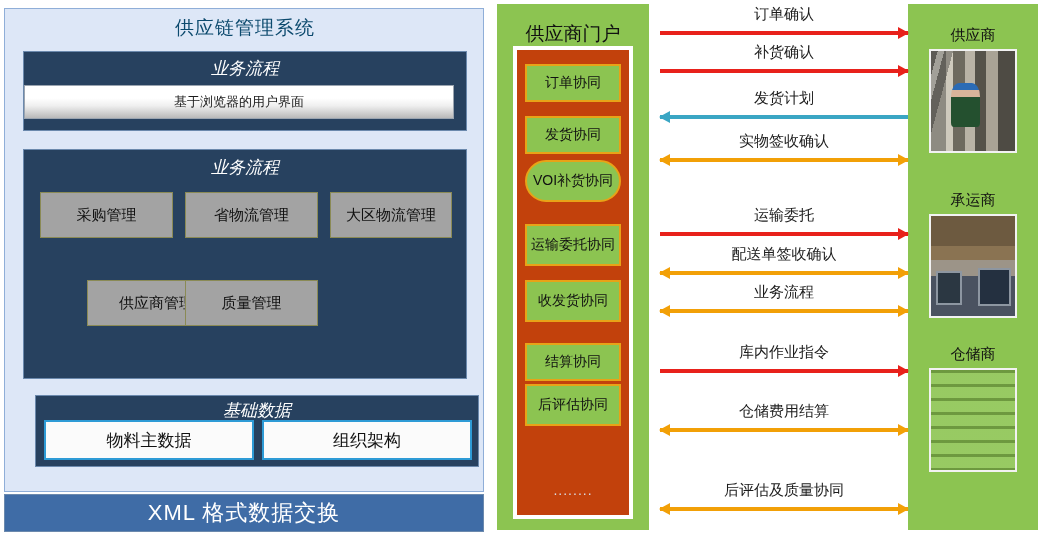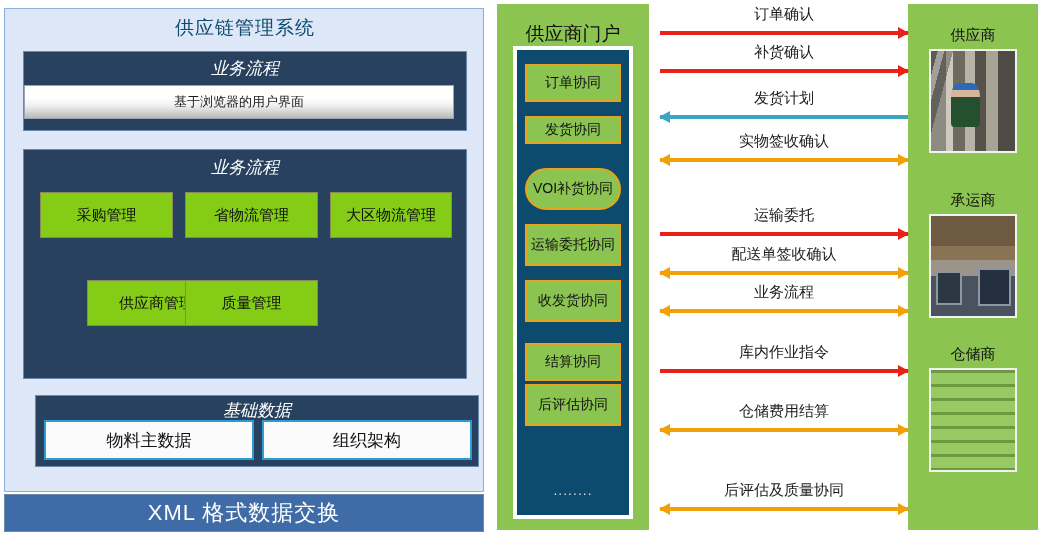--- a/index.html
+++ b/index.html
@@ -19,21 +19,21 @@
       font-style:italic;font-size:17px;color:#ffffff;}
   #browser-ui{position:absolute;left:0;top:33px;width:430px;height:34px;
       background:linear-gradient(to bottom,#ffffff 0%,#ffffff 38%,#efefef 62%,#b9b9b9 100%);
       border:1px solid #9aa4b0;box-sizing:border-box;
       display:flex;align-items:center;justify-content:center;
       font-size:13px;color:#1b1b1b;}
 
   #proc-block{position:absolute;left:18px;top:140px;width:444px;height:230px;}
   #proc-block .blk-title{position:absolute;left:0;top:6px;width:100%;text-align:center;
       font-style:italic;font-size:17px;color:#ffffff;}
-  .ybox{position:absolute;background:#84cc16;border:1px solid #8a8a55;box-sizing:border-box;
+  .ybox{position:absolute;background:#a3a3a3;border:1px solid #8a8a55;box-sizing:border-box;
         display:flex;align-items:center;justify-content:center;text-align:center;
         font-size:15px;color:#111111;line-height:1.15;padding:2px;}
   #dots-proc{position:absolute;left:345px;top:288px;font-size:15px;color:#cfd6e0;
       letter-spacing:2px;}
 
   #base-block{position:absolute;left:18px;top:386px;width:444px;height:72px;margin-left:12px;}
   #base-block .blk-title{position:absolute;left:0;top:3px;width:100%;text-align:center;
       font-style:italic;font-size:17px;color:#ffffff;}
   .wbox{position:absolute;background:#fbfbfb;border:2px solid #2e9bd6;box-sizing:border-box;
         display:flex;align-items:center;justify-content:center;
@@ -43,21 +43,21 @@
       background:#3f6ca6;border:1px solid #6b89ad;box-sizing:border-box;
       display:flex;align-items:center;justify-content:center;
       font-size:22px;color:#ffffff;letter-spacing:1px;}
 
   
   #portal-panel{position:absolute;left:497px;top:4px;width:152px;height:526px;
       background:#8cc451;box-sizing:border-box;}
   #portal-title{position:absolute;left:0;top:17px;width:152px;text-align:center;
       font-size:19px;color:#111111;}
   #portal-inner{position:absolute;left:16px;top:42px;width:120px;height:473px;
-      background:#0c4a6e;border:4px solid #ffffff;box-sizing:border-box;}
+      background:#c2410c;border:4px solid #ffffff;box-sizing:border-box;}
   .pbox{position:absolute;background:#8cc451;border:2px solid #e8a317;box-sizing:border-box;
       display:flex;align-items:center;justify-content:center;text-align:center;
       font-size:14px;color:#111111;line-height:1.1;}
   #dots-portal{position:absolute;left:0;top:432px;width:112px;text-align:center;
       font-size:14px;color:#d8dde6;letter-spacing:1px;}
 
   
   #partners-panel{position:absolute;left:908px;top:4px;width:130px;height:526px;
       background:#8cc451;box-sizing:border-box;}
   .partner{position:absolute;left:0;width:130px;text-align:center;}
@@ -121,22 +121,22 @@
     <div class="wbox" style="left:226px;top:24px;width:210px;height:40px;">组织架构</div>
   </div>
 </div>
 
 <div id="xml-bar">XML 格式数据交换</div>
 
 <div id="portal-panel">
   <div id="portal-title">供应商门户</div>
   <div id="portal-inner">
     <div class="pbox" style="left:8px;top:14px;width:96px;height:38px;">订单协同</div>
-    <div class="pbox" style="left:8px;top:66px;width:96px;height:28px;">发货协同</div>
-    <div class="pbox" style="left:8px;top:118px;width:96px;height:42px;border-radius:21px;">VOI补货协同</div>
+    <div class="pbox" style="left:8px;top:66px;width:96px;height:38px;">发货协同</div>
+    <div class="pbox" style="left:8px;top:110px;width:96px;height:42px;border-radius:21px;">VOI补货协同</div>
     <div class="pbox" style="left:8px;top:174px;width:96px;height:42px;">运输委托协同</div>
     <div class="pbox" style="left:8px;top:230px;width:96px;height:42px;">收发货协同</div>
     <div class="pbox" style="left:8px;top:293px;width:96px;height:38px;">结算协同</div>
     <div class="pbox" style="left:8px;top:334px;width:96px;height:42px;">后评估协同</div>
     <div id="dots-portal">........</div>
   </div>
 </div>
 
 <div id="partners-panel">
   <div class="partner" style="top:22px;">

